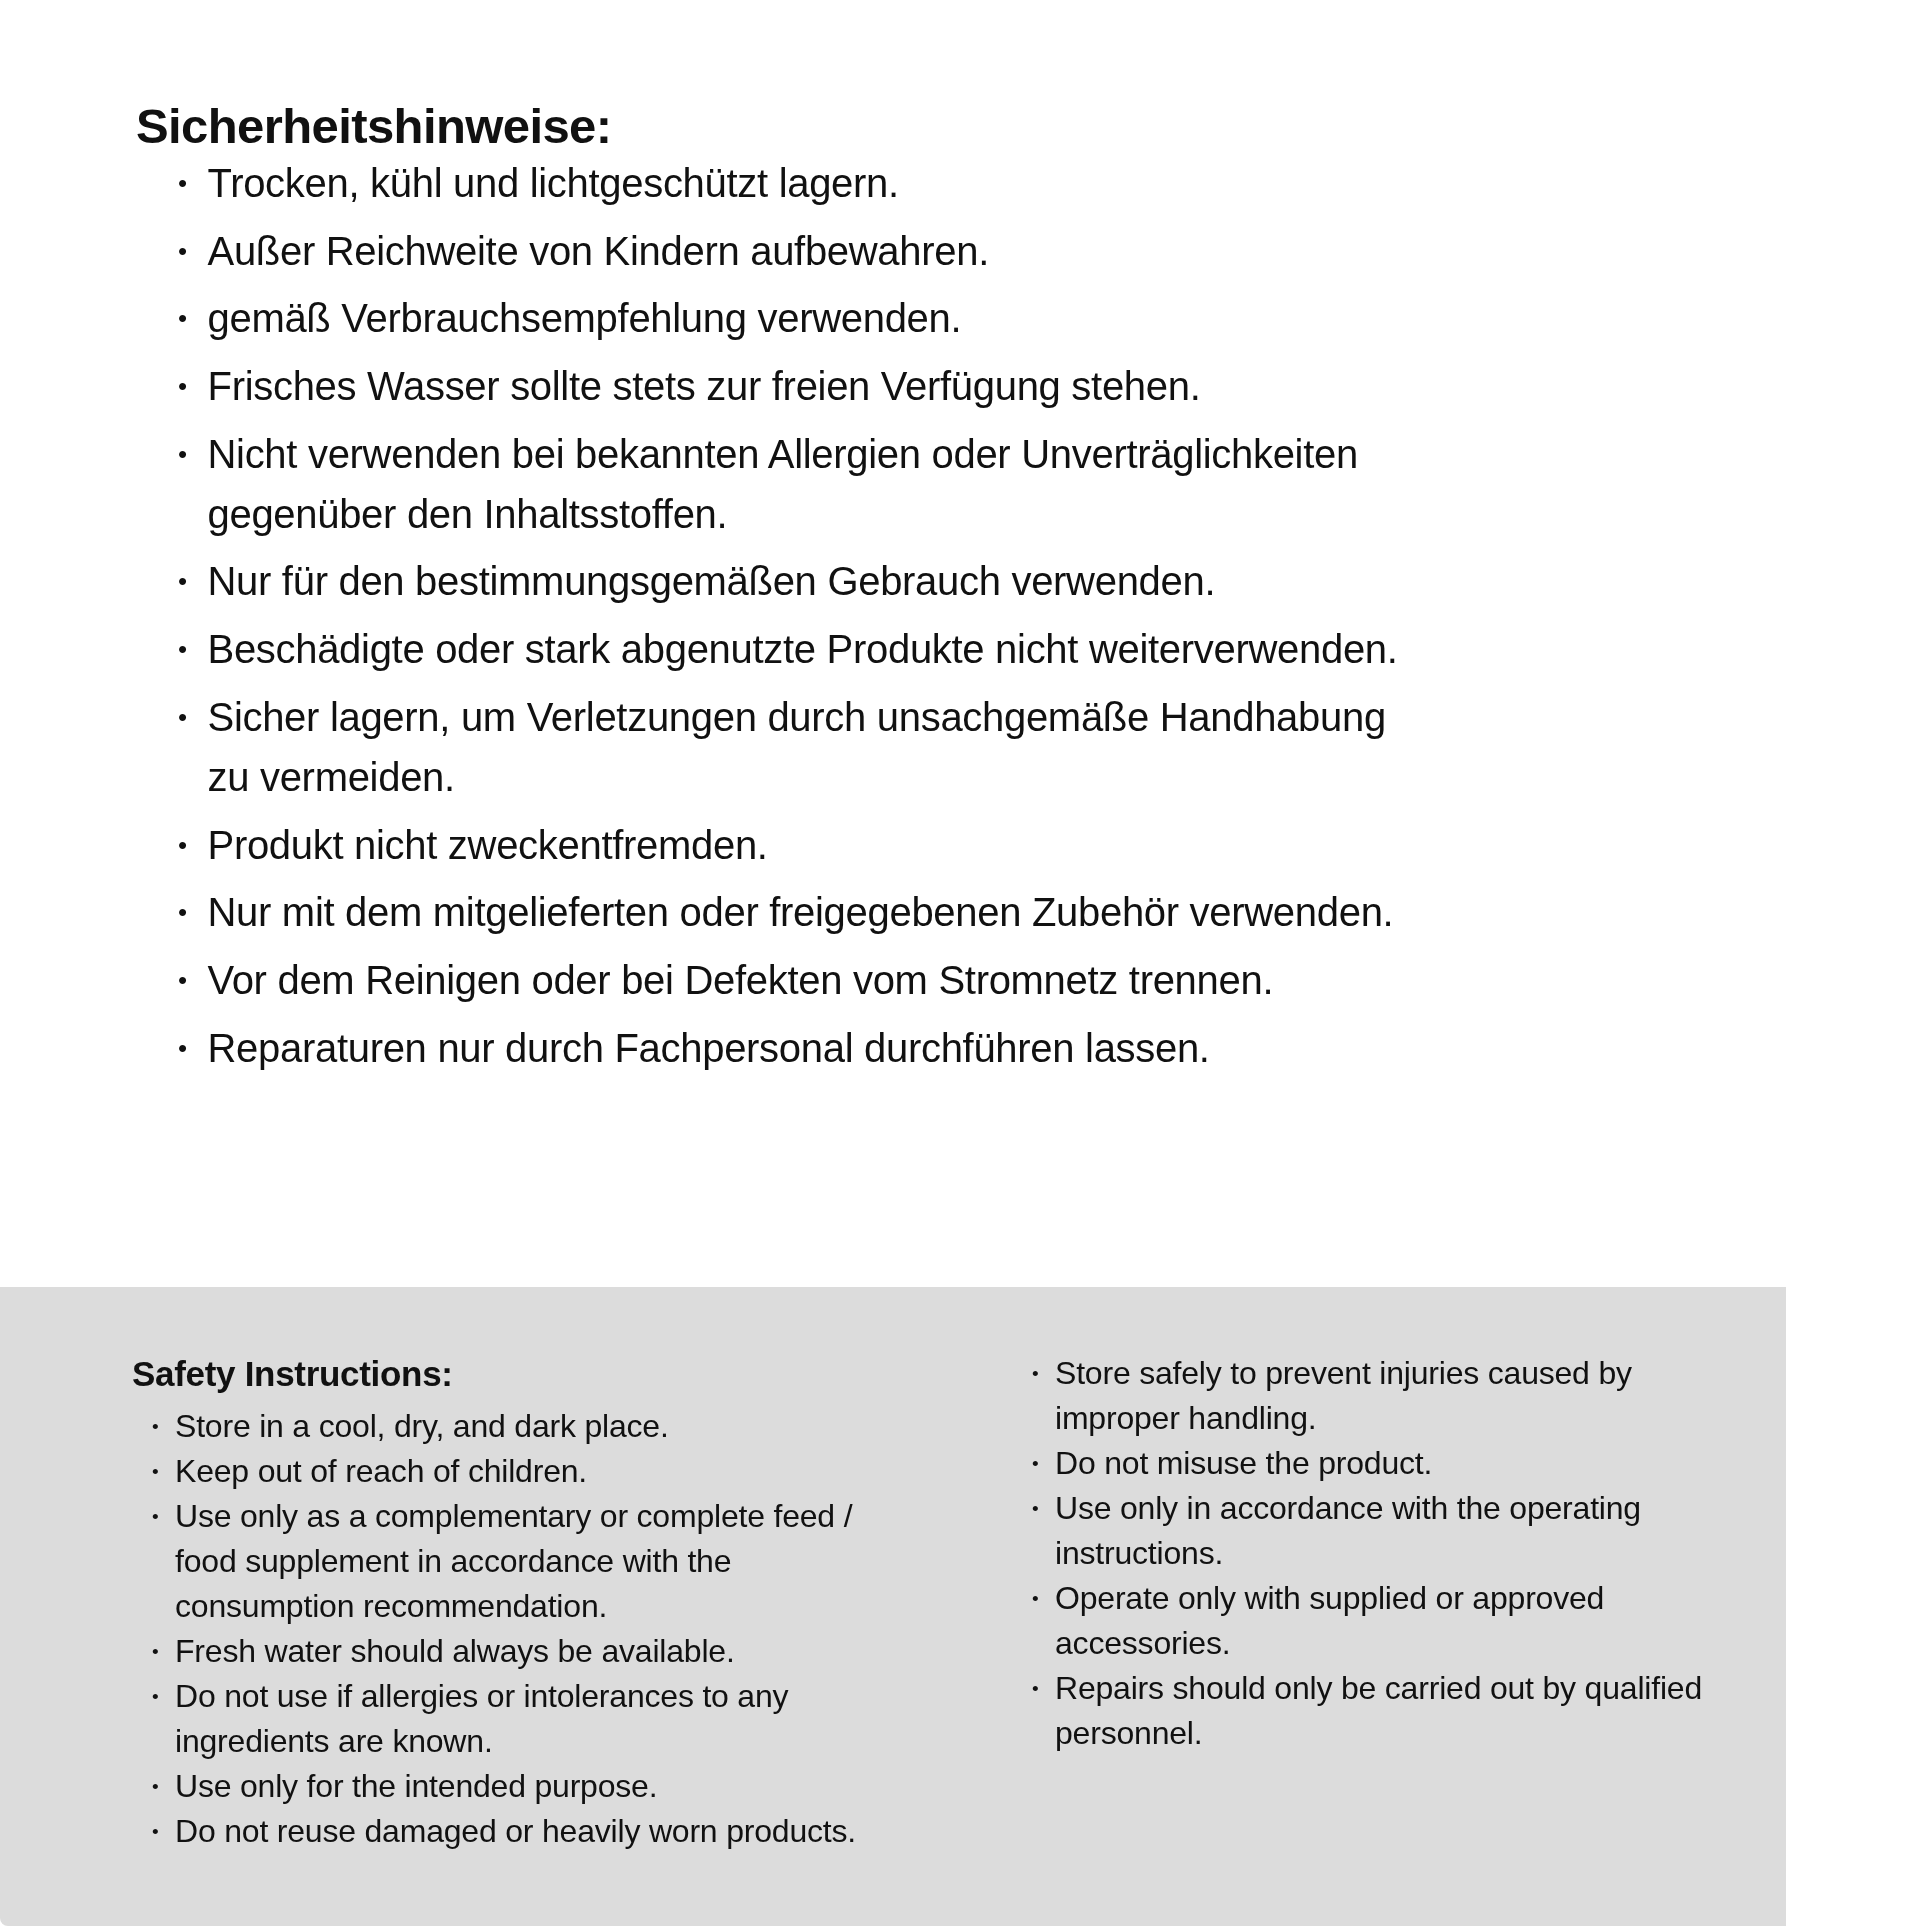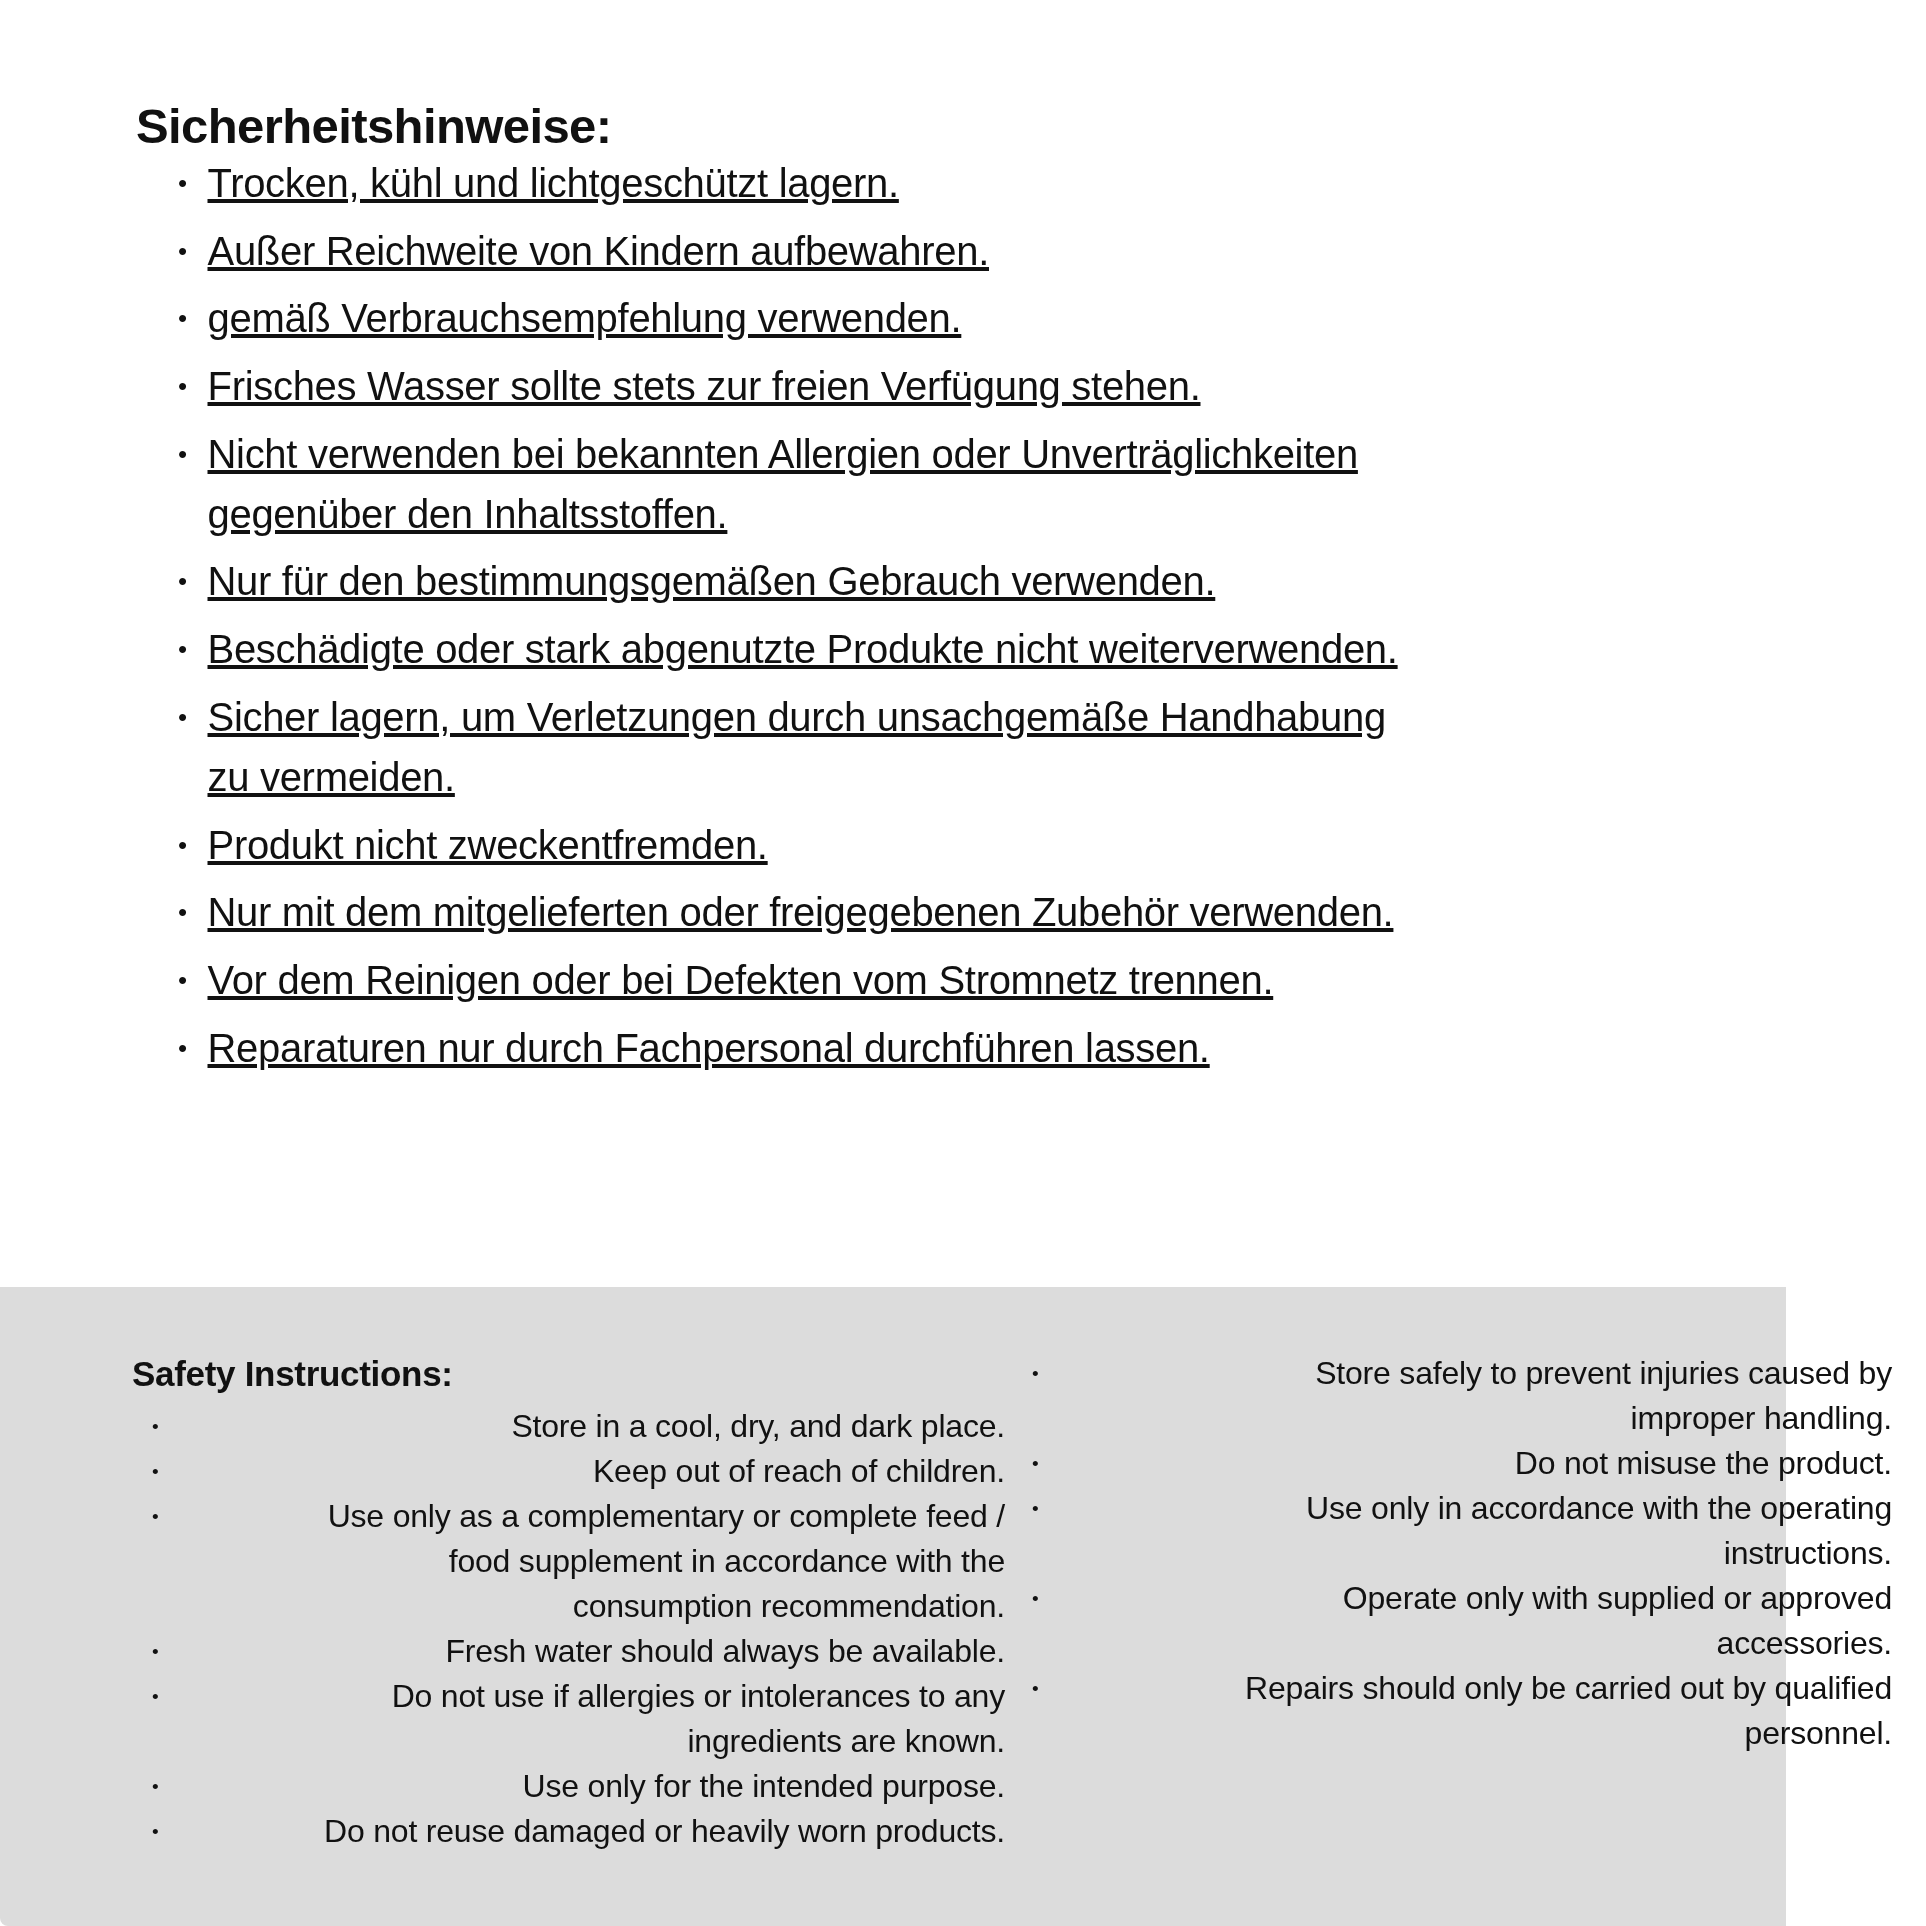--- a/index.html
+++ b/index.html
@@ -31,21 +31,20 @@
   .de-title {
     position: absolute; left: 136px; top: 67px;
     font-size: 49px; font-weight: bold;
     letter-spacing: -0.6px;
     line-height: 1.1;
   }
   .de-list {
     position: absolute; left: 178px; top: 153px;
     margin: 0; padding: 0; list-style: none;
     font-size: 40px;
-    text-decoration: underline;
   }
   .de-list li {
     position: relative;
     padding-left: 29.5px;
     margin-bottom: 7.7px;
   }
   .de-list li::before {
     content: "\2022";
     position: absolute; left: 0; top: 0;
     line-height: 60px;
@@ -84,21 +83,20 @@
   .en-list li::before {
     content: "\2022";
     position: absolute; left: 0; top: 0;
     line-height: 45px;
     font-size: 19px;
   }
   .en-list .line {
     line-height: 45px;
     white-space: nowrap;
     letter-spacing: -0.2px;
-    text-align: right;
   }
 </style>
 </head>
 <body>
 
 <div class="canvas">
 
   <section class="de-section" lang="de">
     <h1 class="de-title">Sicherheitshinweise:</h1>
     <ul class="de-list">

